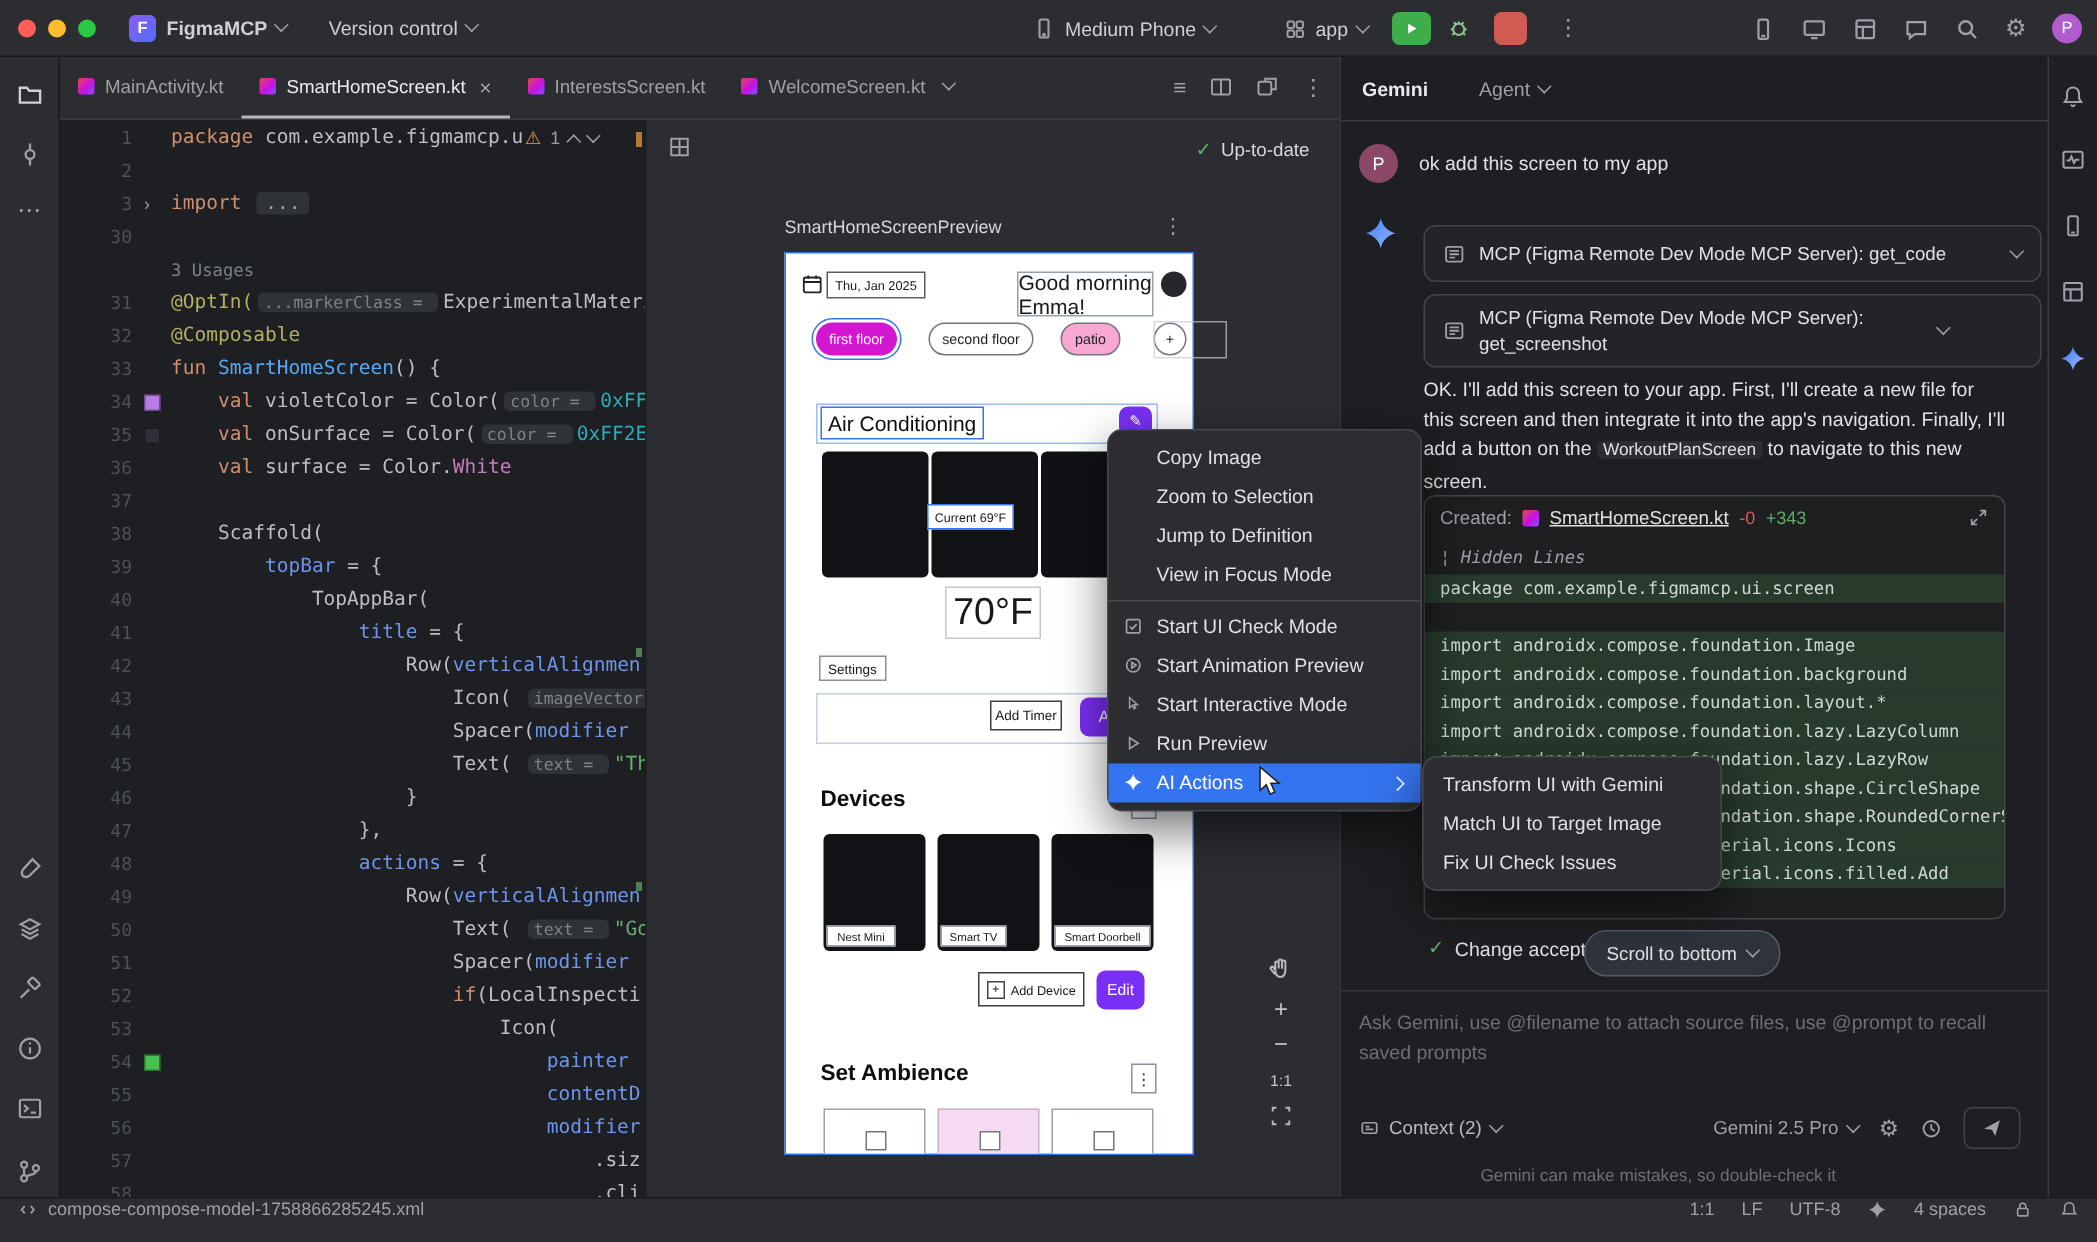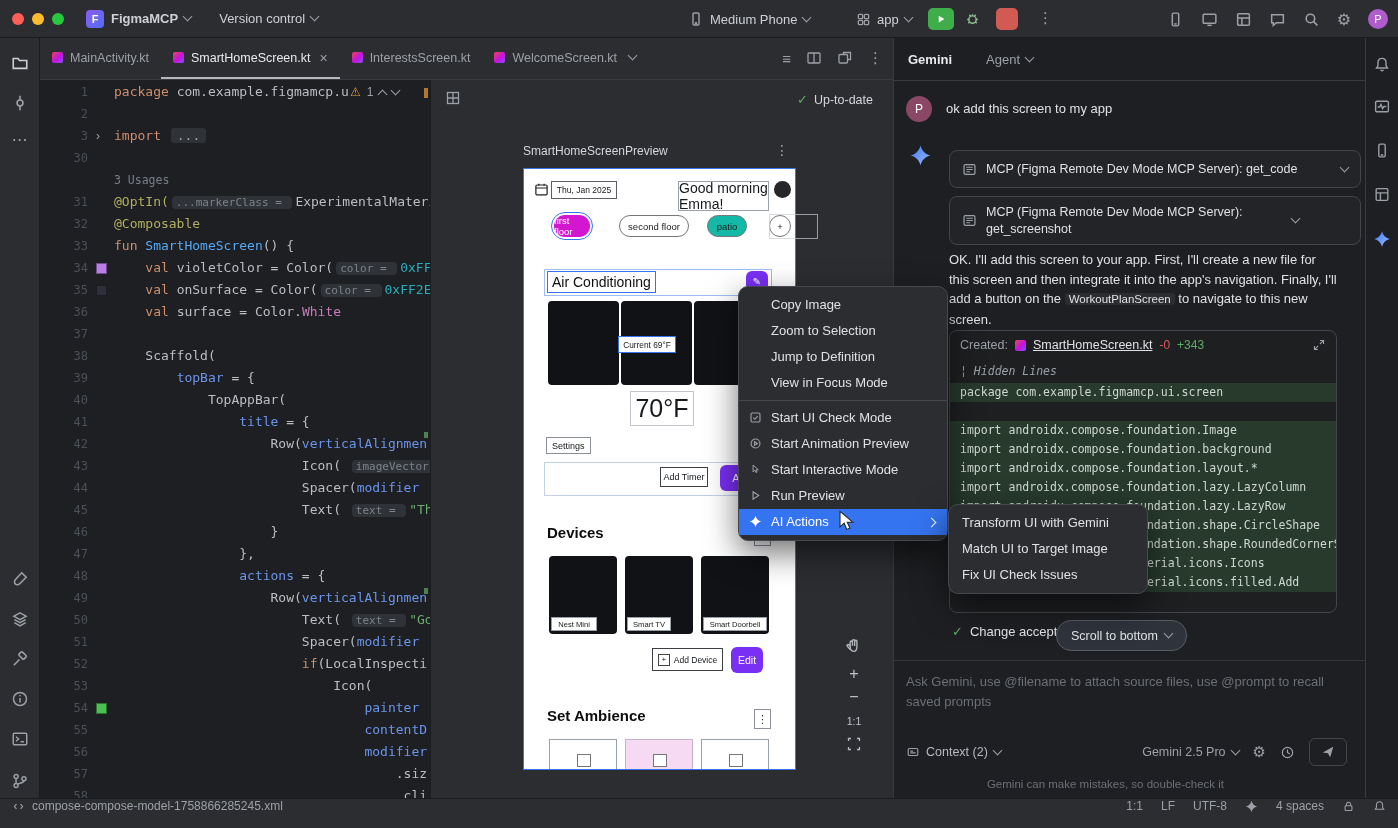--- a/index.html
+++ b/index.html
@@ -302,23 +302,23 @@
 
     <div class="phone">
       <svg class="pb" style="left:10px;top:13px" width="15" height="15" viewBox="0 0 16 16" stroke="#222" fill="none" stroke-width="1.3">
           <rect x="2" y="3.2" width="12" height="10.6" rx="1.4"></rect>
           <path d="M2 6.4 H14 M5.2 1.8 V4 M10.8 1.8 V4"></path>
         </svg>
       <div class="pb wlabel" style="left:27px;top:12px;width:66px;height:18px;border-color:#5a5e64;font-size:8.5px">Thu, Jan 2025</div>
       <div class="pb wlabel" style="left:154px;top:12px;width:91px;height:30px;font-size:14px">Good morning Emma!</div>
       <div class="pb" style="left:250px;top:12px;width:17px;height:17px;border-radius:50%;background:#26262b"></div>
 
-      <div class="pb pill" style="left:30px;top:46px;width:36px;height:22px;background:#d316cf;color:#fff;outline:1px solid #3574f0;outline-offset:2px">first floor</div>
+      <div class="pb pill" style="left:20px;top:46px;width:54px;height:22px;background:#d316cf;color:#fff;outline:1px solid #3574f0;outline-offset:2px">first floor</div>
       <div class="pb pill" style="left:95px;top:46px;width:70px;height:22px;background:#fff;border:1px solid #777;color:#222">second floor</div>
-      <div class="pb pill" style="left:183px;top:46px;width:40px;height:22px;background:#14b8a6;border:1px solid #777;color:#222">patio</div>
+      <div class="pb pill" style="left:183px;top:46px;width:40px;height:22px;background:#f9a8d4;border:1px solid #777;color:#222">patio</div>
       <div class="pb pill" style="left:245px;top:46px;width:22px;height:22px;background:#fff;border:1px solid #777;color:#222">+</div>
 
       <div class="pb" style="left:20px;top:100px;width:228px;height:27px;border:1px solid rgba(76,134,235,.55)"></div>
       <div class="pb" style="left:23px;top:102px;height:22px;border:1px solid #3574f0;background:#fff;color:#0d0d0d;font-size:14px;display:flex;align-items:center;padding:0 4px">Air Conditioning</div>
       <div class="pb vbtn" style="left:222px;top:102px;width:22px;height:20px;font-size:10px">✎</div>
 
       <div class="pb tile" style="left:24px;top:132px;width:71px;height:84px"></div>
       <div class="pb tile" style="left:97px;top:132px;width:71px;height:84px"></div>
       <div class="pb tile" style="left:170px;top:132px;width:71px;height:84px"></div>
       <div class="pb wlabel" style="left:94px;top:167px;width:58px;height:17px;border-color:#3574f0;font-size:8.3px">Current 69°F</div>

